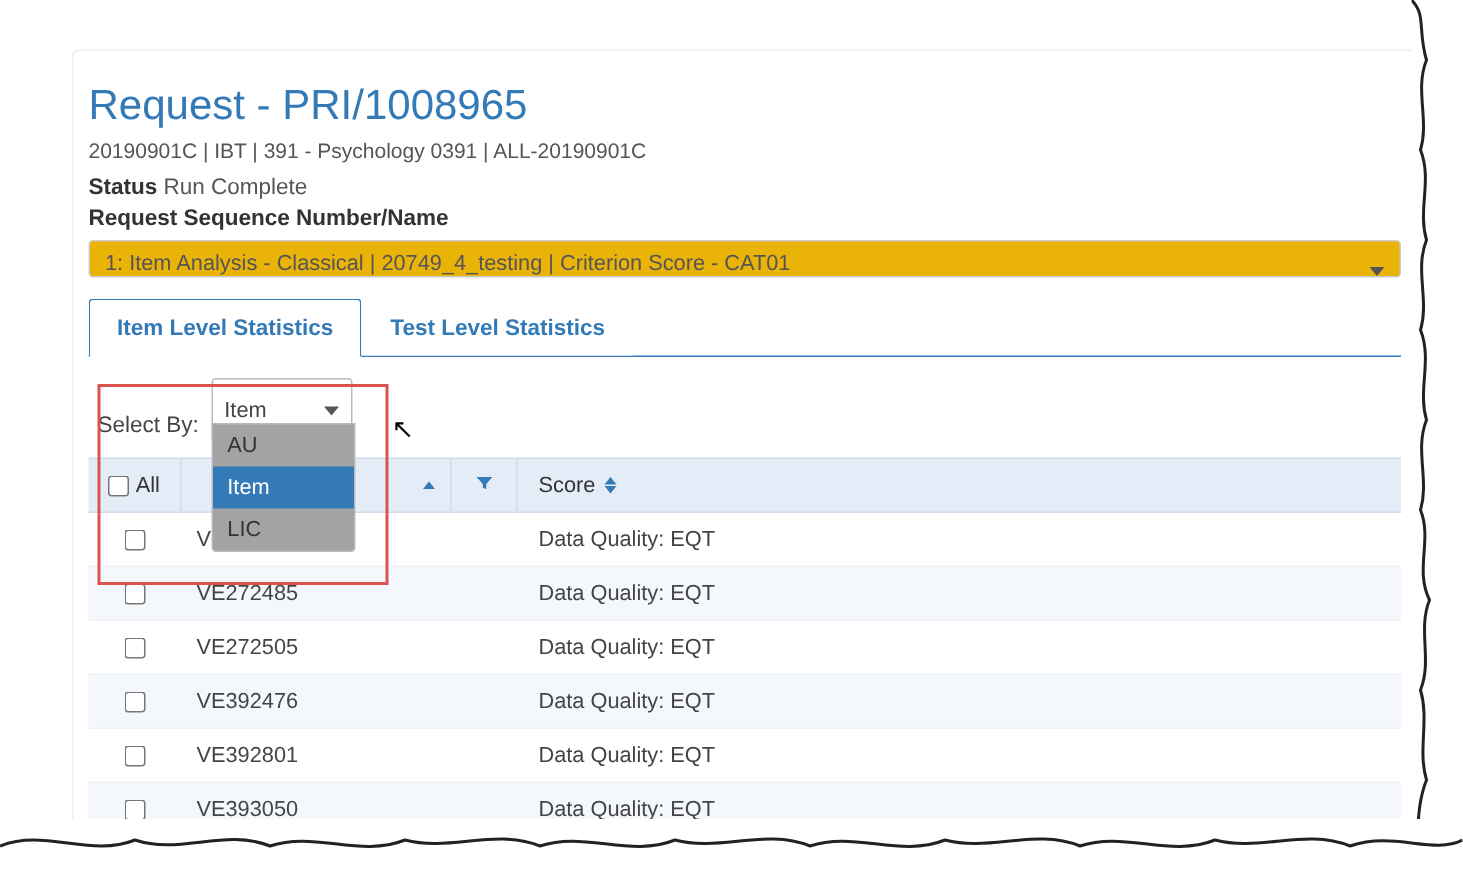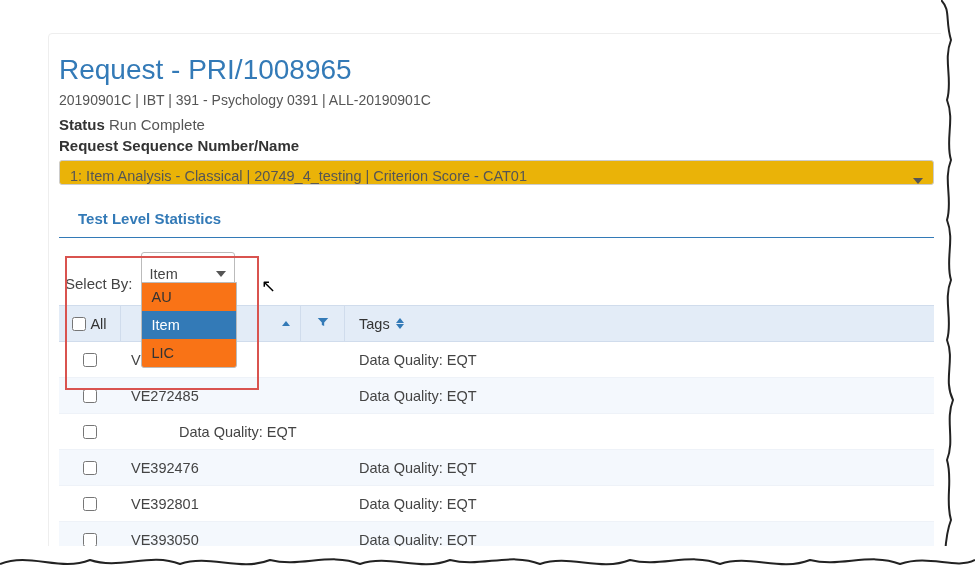--- a/index.html
+++ b/index.html
@@ -13,21 +13,21 @@
   .seq-label { font-size: 15px; font-weight: 700; margin-bottom: 6px; }
   .select-box { width: 100%; height: 25px; border: 1px solid #ccc; border-radius: 3px; display: flex; align-items: flex-end; justify-content: space-between; padding: 0 10px; font-size: 14.5px; color: #555; background: #eab308; cursor: pointer; margin-bottom: 14px; }
   .caret { width: 0; height: 0; border-left: 5px solid transparent; border-right: 5px solid transparent; border-top: 6px solid #555; }
   .tabs { display: flex; border-bottom: 1px solid #337ab7; }
   .tab { padding: 10px 18px; font-size: 15px; font-weight: 700; color: #337ab7; border: 1px solid transparent; border-bottom: none; cursor: pointer; background: #fff; }
   .tab.active { border-color: #337ab7; border-bottom: 1px solid #fff; margin-bottom: -1px; border-radius: 3px 3px 0 0; }
   .controls { padding: 14px 6px 10px 6px; display: flex; align-items: center; gap: 8px; }
   .controls-label { font-size: 15px; color: #444; margin-top: 20px; }
   .small-select { position: relative; width: 94px; height: 43px; border: 1px solid #bbb; border-radius: 3px; display: inline-flex; align-items: center; padding: 0 8px; font-size: 14.5px; color: #444; background: #fff; cursor: pointer; }
   .small-select .caret { margin-left: auto; }
-  .dropdown { position: absolute; top: 29px; left: -1px; width: 96px; background: #f97316; border: 1px solid #bbb; border-radius: 0 0 3px 3px; z-index: 5; }
+  .dropdown { position: absolute; top: 29px; left: -1px; width: 96px; background: #a3a3a3; border: 1px solid #bbb; border-radius: 0 0 3px 3px; z-index: 5; }
   .dropdown-item { padding: 6px 10px; font-size: 14.5px; color: #333; cursor: pointer; }
   .dropdown-item.hl { background: #337ab7; color: #fff; }
   .cursor { position: absolute; left: 261px; top: 275px; font-size: 18px; color: #000; pointer-events: none; z-index: 20; }
   .highlight-box { position: absolute; border: 2px solid #d9534f; z-index: 10; pointer-events: none; }
   .hb1 { left: 65px; top: 256px; width: 194px; height: 134px; }
   .table-wrap { border-top: 1px solid #d0dcec; }
   .thead { display: flex; background: #e3ecf7; border-bottom: 1px solid #d0dcec; height: 36px; align-items: center; font-size: 14.5px; color: #333; }
   .col-chk { width: 62px; display: flex; align-items: center; justify-content: center; gap: 4px; border-right: 1px solid #d0dcec; height: 100%; }
   .col-chk input { width: 14px; height: 14px; }
   .col-item { flex: 0 0 180px; padding: 0 10px; display: flex; align-items: center; gap: 6px; border-right: 1px solid #d0dcec; height: 100%; position: relative; }
@@ -57,20 +57,21 @@
     <span class="lbl">Status</span>
     <span class="val">Run Complete</span>
   </div>
   <div class="seq-label">Request Sequence Number/Name</div>
   <div class="select-box">
     <span>1: Item Analysis - Classical | 20749_4_testing | Criterion Score - CAT01</span>
     <span class="caret"></span>
   </div>
 
   <div class="tabs">
+    <div class="tab active">Item Level Statistics</div>
     <div class="tab">Test Level Statistics</div>
   </div>
 
   <div class="controls">
     <span class="controls-label">Select By:</span>
     <div class="small-select">
       <span>Item</span>
       <span class="caret"></span>
       <div class="dropdown">
         <div class="dropdown-item">AU</div>
@@ -93,21 +94,21 @@
         </span>
       </div>
       <div class="col-filter">
         <span class="filter-icon">
           <svg viewBox="0 0 24 24">
               <path d="M3 5h18l-7 8v6l-4-2v-4z"></path>
             </svg>
         </span>
       </div>
       <div class="col-tags">
-        <span>Tags</span>
+        <span>Score</span>
         <span class="sort-icons">
           <span class="tri-up"></span>
             <span class="tri-dn"></span>
         </span>
       </div>
     </div>
     <div id="tbody">
         <div class="trow">
           <div class="col-chk">
             <input type="checkbox" style="">
@@ -121,20 +122,21 @@
             <input type="checkbox" style="">
           </div>
           <div class="col-item">VE272485</div>
           <div class="col-filter"></div>
           <div class="col-tags">Data Quality: EQT</div>
         </div>
         <div class="trow">
           <div class="col-chk">
             <input type="checkbox" style="">
           </div>
+          <div class="col-item">VE272505</div>
           <div class="col-filter"></div>
           <div class="col-tags">Data Quality: EQT</div>
         </div>
         <div class="trow alt">
           <div class="col-chk">
             <input type="checkbox" style="">
           </div>
           <div class="col-item">VE392476</div>
           <div class="col-filter"></div>
           <div class="col-tags">Data Quality: EQT</div>

